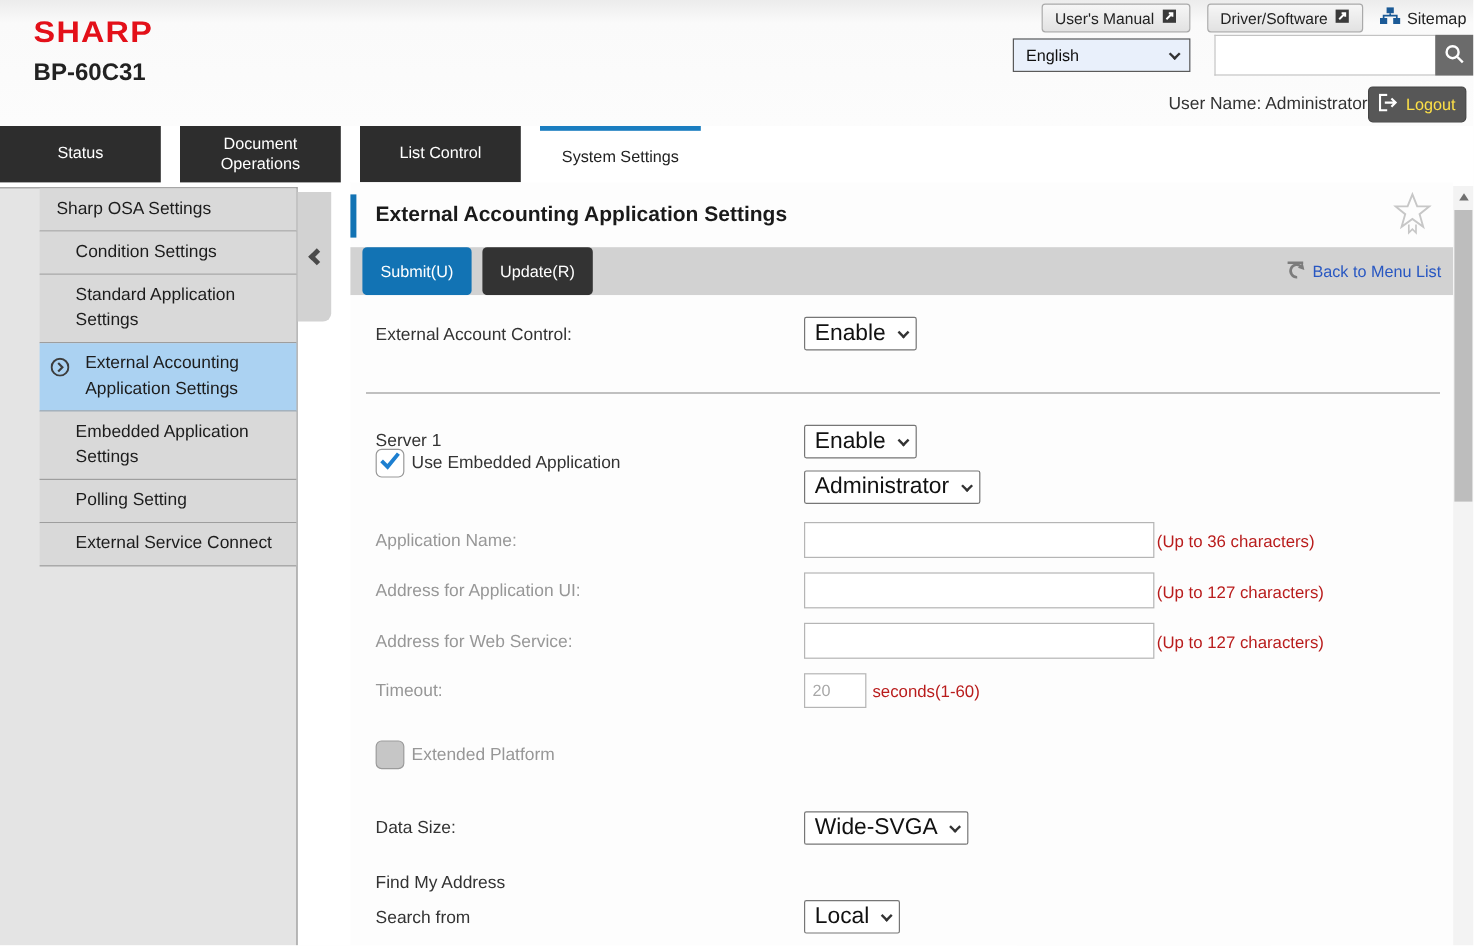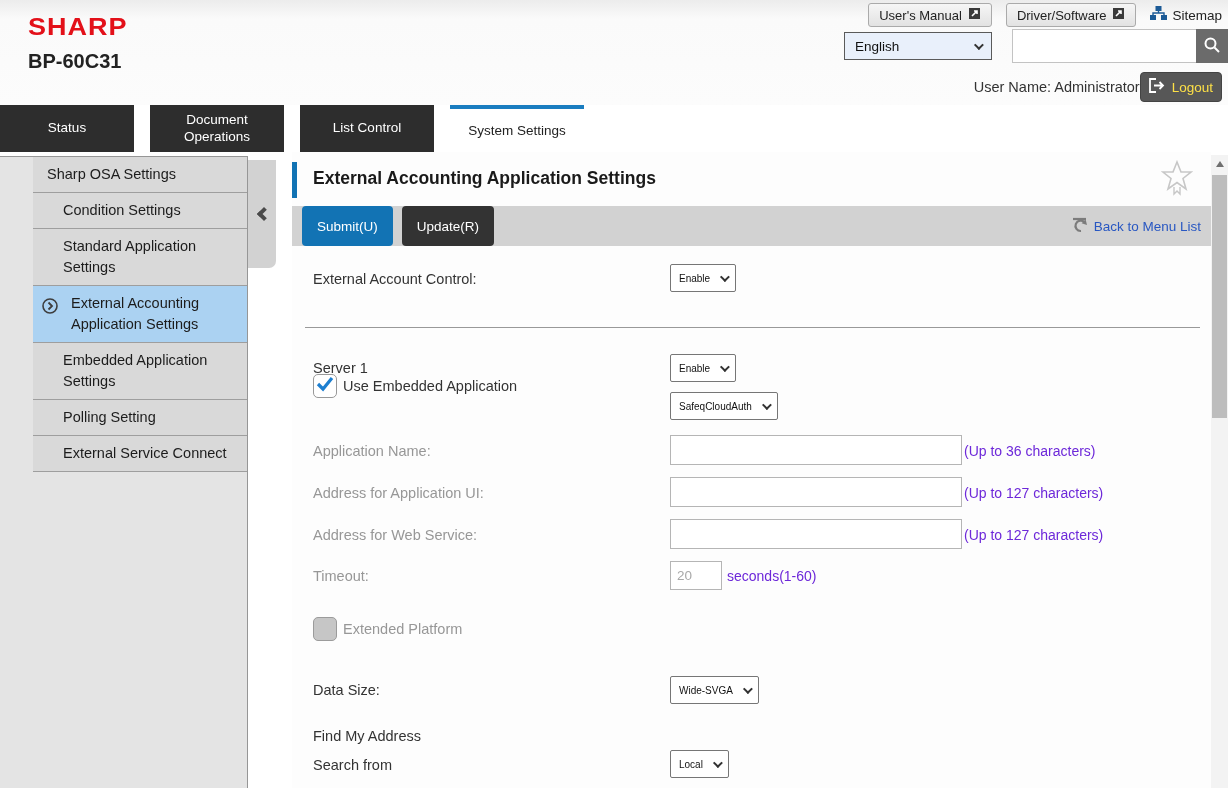--- a/index.html
+++ b/index.html
@@ -67,24 +67,24 @@
   .btn{ border:none; border-radius:4px; color:#fff; font-size:13.5px; padding:7px 15px; cursor:pointer;
         font-family:"Liberation Sans",sans-serif; }
   .btn-submit{ background:#1273b4; margin-right:9px; }
   .btn-update{ background:#333; }
   .back-link{ margin-left:auto; display:inline-flex; align-items:center; gap:6px;
               color:#2857c2; font-size:13.5px; cursor:pointer; }
 
   .form{ position:absolute; left:0; top:94px; width:919px; height:542px; background:#fdfdfd; }
   .lbl{ position:absolute; left:21px; font-size:14.5px; color:#333; }
   .lbl.dim{ color:#979797; }
-  .hint{ position:absolute; font-size:14px; color:#6d28d9; }
+  .hint{ position:absolute; font-size:14px; color:#b91c1c; }
   .fake-select{ position:absolute; left:378px; height:28px; border:1px solid #767676; border-radius:2px;
                 background:#fff; display:inline-flex; align-items:center; gap:10px; padding:0 8px;
-                font-size:10px; color:#111; cursor:pointer; }
+                font-size:19px; color:#111; cursor:pointer; }
   .chev{ width:7px; height:7px; border-right:2px solid #333; border-bottom:2px solid #333;
          transform:rotate(45deg) translateY(-2px); }
   .txt-input{ position:absolute; left:378px; width:292px; height:30px; border:1px solid #b5b5b5;
               background:#fff; font-size:14px; padding:0 7px; outline:none; }
   .divider{ position:absolute; left:13px; width:895px; height:1px; background:#999; }
   .checkbox{ position:absolute; width:24px; height:24px; border:1px solid #999; border-radius:5px;
              background:#fff; display:flex; align-items:center; justify-content:center; cursor:pointer; }
   .checkbox.disabled{ background:#c6c6c6; border-color:#9b9b9b; cursor:default; }
   .timeout-input{ position:absolute; left:378px; width:52px; height:29px; border:1px solid #b5b5b5;
                   background:#fff; color:#a8a8a8; font-size:13.5px; padding:0 6px; outline:none; }
@@ -244,21 +244,21 @@
 
       <div class="checkbox" style="left:21px; top:128px">
         <span>
           <svg width="18" height="16" viewBox="0 0 18 16">
               <path d="M2 8 L7 13 L16 2" stroke="#1d7fd0" stroke-width="3.2" fill="none"></path>
             </svg>
         </span>
       </div>
       <div class="lbl" style="left:51px; top:132px">Use Embedded Application</div>
       <div class="fake-select" style="top:146px">
-        <span>SafeqCloudAuth</span>
+        <span>Administrator</span>
         <span class="chev"></span>
       </div>
 
       <div class="lbl dim" style="top:197px">Application Name:</div>
       <input class="txt-input" style="top: 189px;" type="text" value="">
       <div class="hint" style="left:672px; top:197px">(Up to 36 characters)</div>
 
       <div class="lbl dim" style="top:239px">Address for Application UI:</div>
       <input class="txt-input" style="top: 231px;" type="text" value="">
       <div class="hint" style="left:672px; top:239px">(Up to 127 characters)</div>

